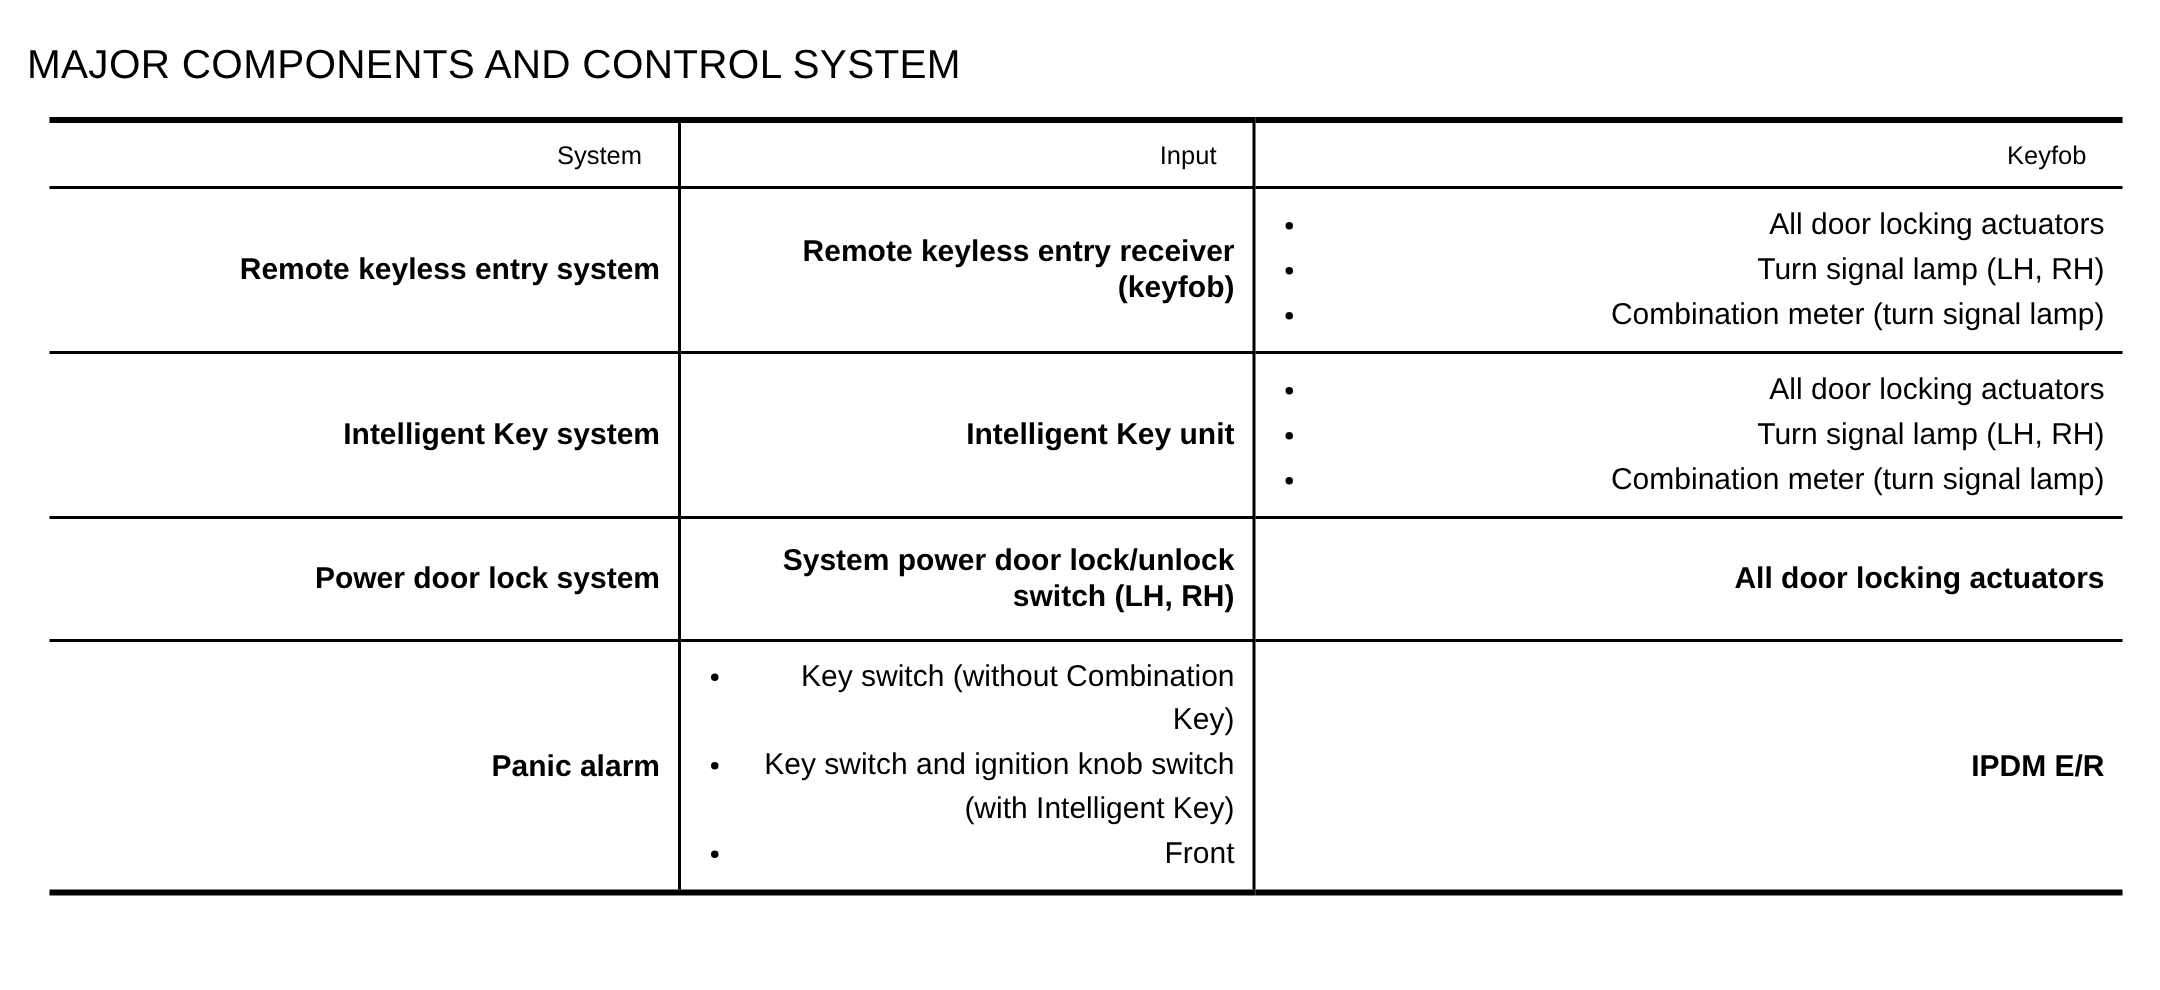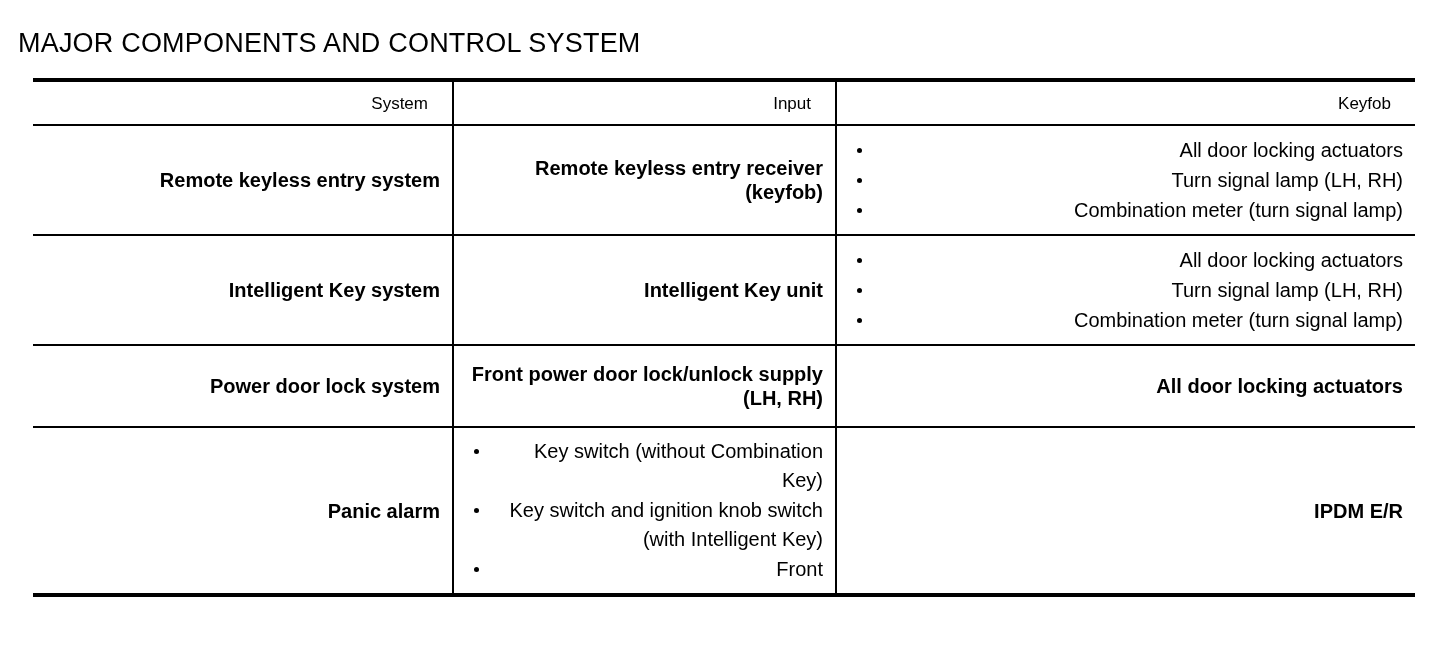--- a/index.html
+++ b/index.html
@@ -150,21 +150,21 @@
               <li><span class="dot"></span><span>Combination meter (turn signal lamp)</span></li>
             </ul>
           </td>
         </tr>
 
         <tr class="row-med">
           <td>
             <span class="cell-text">Power door lock system</span>
           </td>
           <td class="sep-left">
-            <span class="cell-text">Front power door lock/unlock supply (LH, RH)</span>
+            <span class="cell-text">System power door lock/unlock switch (LH, RH)</span>
           </td>
           <td class="sep-left">
             <span class="cell-text">All door locking actuators</span>
           </td>
         </tr>
 
 
 
         <tr class="row-panic">
           <td>

